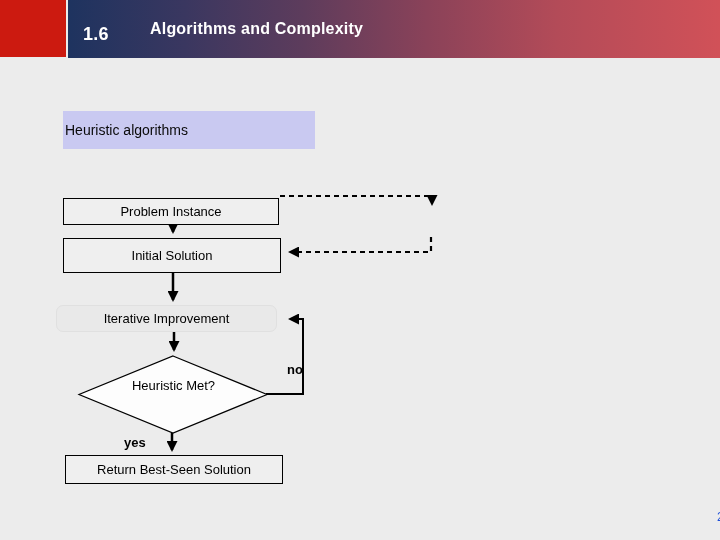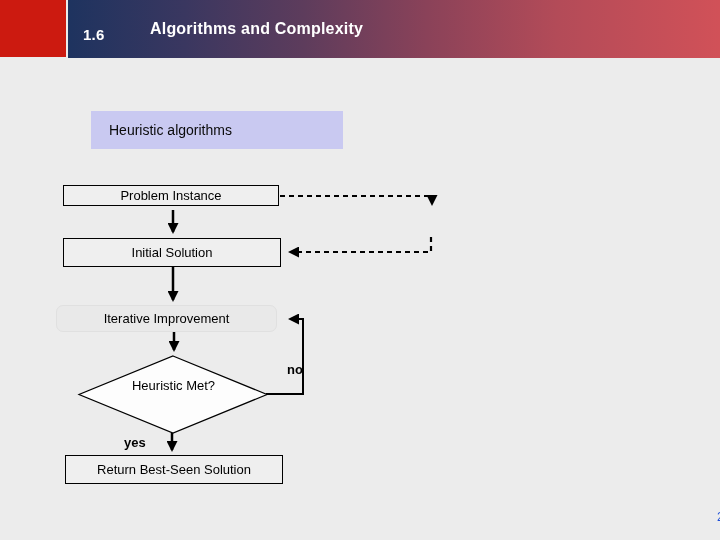--- a/index.html
+++ b/index.html
@@ -30,21 +30,21 @@
     background: linear-gradient(to right,
       #1e335f 0%, #3a3760 18%, #5d3c5c 36%,
       #8a4259 55%, #b34b58 75%, #d15158 100%);
   }
   .header-section {
     position: absolute;
     left: 15px; top: 0;
     height: 69px;
     display: flex; align-items: center;
     color: #ffffff;
-    font-size: 15px;
+    font-size: 18px;
     font-weight: 700;
     letter-spacing: 0.2px;
   }
   .header-title {
     position: absolute;
     left: 82px; top: 0;
     height: 58px;
     display: flex; align-items: center;
     color: #ffffff;
     font-size: 16px;
@@ -52,25 +52,24 @@
     letter-spacing: 0.2px;
   }
 
   
   .subtitle-box {
     position: absolute;
     left: 63px; top: 111px;
     width: 252px; height: 38px;
     background: #c9c9f1;
     display: flex; align-items: center;
-    padding-left: 18px;
+    padding-left: 2px;
     box-sizing: border-box;
     color: #0a0a0a;
     font-size: 14px;
-    margin-left: 28px;
   }
 
   
   .fc-box {
     position: absolute;
     display: flex; align-items: center; justify-content: center;
     box-sizing: border-box;
     font-size: 13px;
     color: #000;
     text-align: center;
@@ -78,23 +77,23 @@
   }
   .fc-bordered {
     background: #efefef;
     border: 1px solid #000000;
   }
   .fc-rounded {
     background: #e9e9e9;
     border: 1px solid #e0e0e0;
     border-radius: 7px;
   }
-  .box-problem   { left: 63px;  top: 185px; width: 216px; height: 21px; }
+  .box-problem   { left: 63px;  top: 198px; width: 216px; height: 27px; }
   .box-construct { left: 325px; top: 211px; width: 218px; height: 25px; }
-  .box-initial   { left: 63px;  top: 238px; width: 218px; height: 29px; }
+  .box-initial   { left: 63px;  top: 238px; width: 218px; height: 35px; }
   .box-iterative { left: 56px;  top: 305px; width: 221px; height: 27px; }
   .box-return    { left: 65px;  top: 455px; width: 218px; height: 29px; }
 
   
   .diamond-label {
     position: absolute;
     left: 103px; top: 378px;
     width: 141px;
     text-align: center;
     font-size: 13px;

